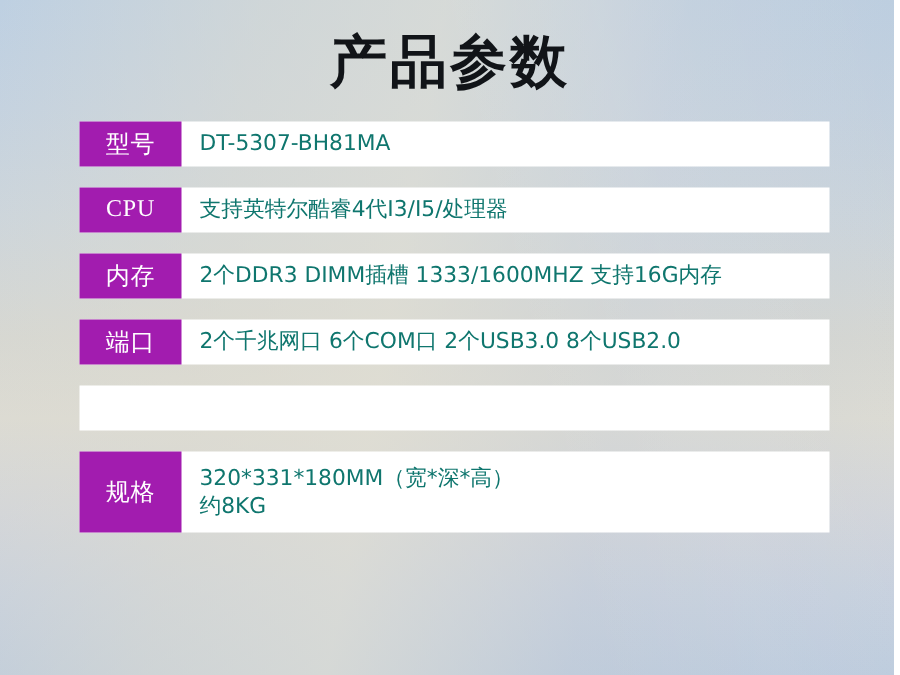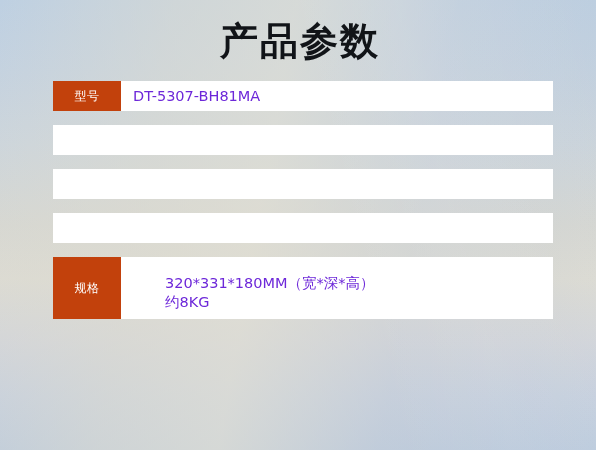--- a/index.html
+++ b/index.html
@@ -82,75 +82,82 @@
     margin-bottom: 14px;
     min-height: 30px;
   }
   .spec-row:last-child {
     margin-bottom: 0;
   }
 
   .spec-label {
     flex: 0 0 68px;
     width: 68px;
-    background: #c2410c;
+    background: #a21caf;
     color: #ffffff;
-    font-size: 12px;
+    font-size: 16px;
     display: flex;
     align-items: center;
     justify-content: center;
     letter-spacing: 0.5px;
     font-family: Liberation Serif, serif;
   }
 
   .spec-value {
     flex: 1 1 auto;
-    color: #6d28d9;
+    color: #0f766e;
     font-size: 14.5px;
     display: flex;
     flex-direction: column;
     justify-content: center;
     padding: 4px 8px 4px 12px;
     line-height: 19px;
     white-space: pre;
     font-family: "DejaVu Sans", "Liberation Sans", sans-serif;
   }
 
   .spec-row.tall .spec-value {
-    padding-top: 17px;
+    padding-top: 9px;
     padding-bottom: 7px;
     border-radius: 27px;
   }
   .spec-row.tall {
     min-height: 54px;
-    gap: 32px;
   }
 
   .vline { display: block; }
 </style>
 </head>
 <body>
 
 <div id="page">
 
   <div id="title">产品参数</div>
 
   <div id="spec-table">
 
     <div class="spec-row">
       <div class="spec-label">型号</div>
       <div class="spec-value">DT-5307-BH81MA</div>
     </div>
 
     <div class="spec-row">
+      <div class="spec-label">CPU</div>
+      <div class="spec-value">支持英特尔酷睿4代I3/I5/处理器</div>
+    </div>
+
+    <div class="spec-row">
+      <div class="spec-label">内存</div>
+      <div class="spec-value">2个DDR3 DIMM插槽 1333/1600MHZ 支持16G内存</div>
     </div>
 
 
-
     <div class="spec-row">
+      <div class="spec-label">端口</div>
+      <div class="spec-value">2个千兆网口 6个COM口 2个USB3.0 8个USB2.0</div>
     </div>
 
     <div class="spec-row">
     </div>
 
     <div class="spec-row tall">
       <div class="spec-label">规格</div>
       <div class="spec-value">
         <span class="vline">320*331*180MM（宽*深*高）</span>
         <span class="vline">约8KG</span>

